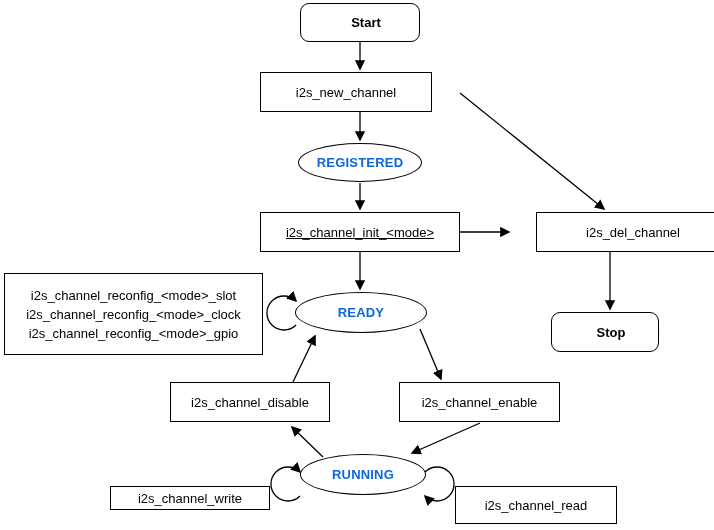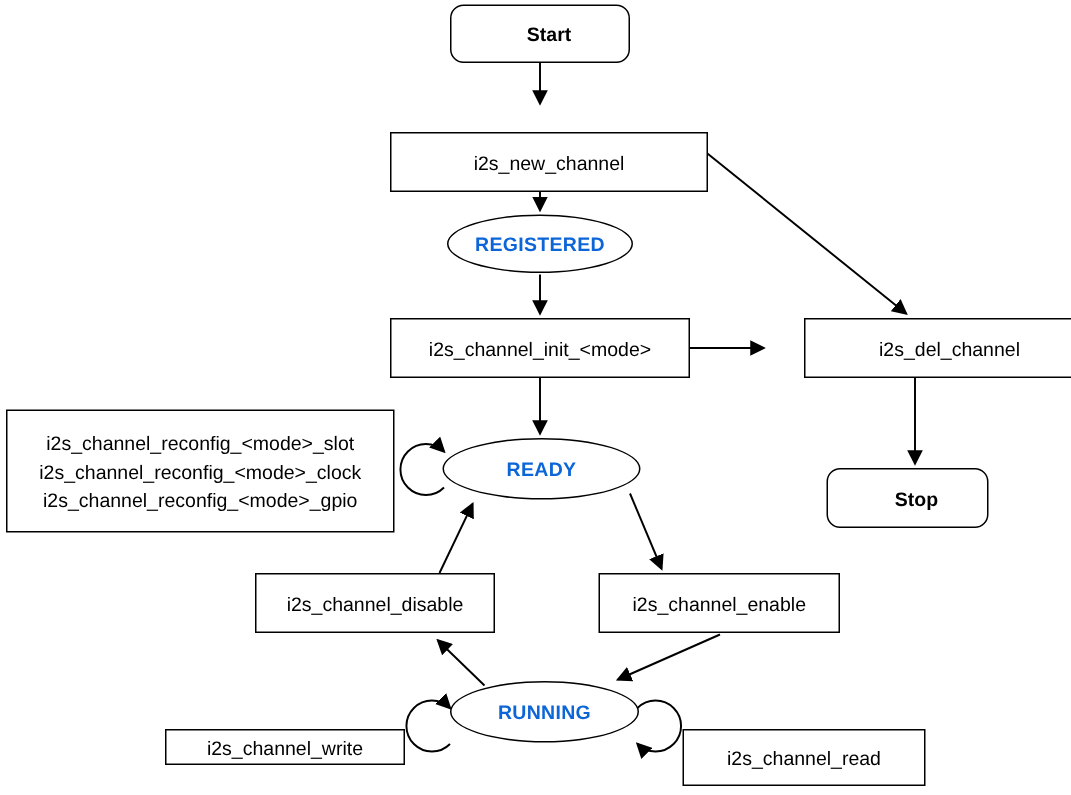--- a/index.html
+++ b/index.html
@@ -41,25 +41,25 @@
       <line x1="323" y1="457" x2="292" y2="427" marker-end="url(#arrow)"></line>
       <line x1="293" y1="382" x2="315" y2="336" marker-end="url(#arrow)"></line>
       <path d="M 296 325 A 17 17 0 1 1 296 301" marker-end="url(#arrow)"></path>
       <path d="M 300 496 A 17 17 0 1 1 300 472" marker-end="url(#arrow)"></path>
       <path d="M 425 472 A 17 17 0 1 1 425 496" marker-end="url(#arrow)"></path>
     </g>
   </svg>
 
   <div class="node rounded" style="left:300px; top:3px; width:120px; height:39px;">Start</div>
 
-  <div class="node" style="left:260px; top:88px; width:212px; height:40px;">i2s_new_channel</div>
+  <div class="node" style="left:260px; top:72px; width:172px; height:40px;">i2s_new_channel</div>
 
   <div class="node ellipse" style="left:298px; top:143px; width:124px; height:39px;">REGISTERED</div>
 
-  <div class="node" style="left:260px; top:212px; width:200px; height:40px;">i2s_channel_init_&lt;mode&gt;</div>
+  <div class="node" style="left:260px; top:212px; width:200px; height:40px;text-decoration:underline;">i2s_channel_init_&lt;mode&gt;</div>
 
   <div class="node" style="left:536px; top:212px; width:194px; height:40px;">i2s_del_channel</div>
 
   <div class="node rounded" style="left:551px; top:312px; width:108px; height:40px;">Stop</div>
 
   <div class="node ellipse" style="left:295px; top:292px; width:132px; height:41px;">READY</div>
 
   <div class="node multiline" style="left:4px; top:273px; width:259px; height:82px;">
     <span>i2s_channel_reconfig_&lt;mode&gt;_slot</span>
     <span>i2s_channel_reconfig_&lt;mode&gt;_clock</span>

